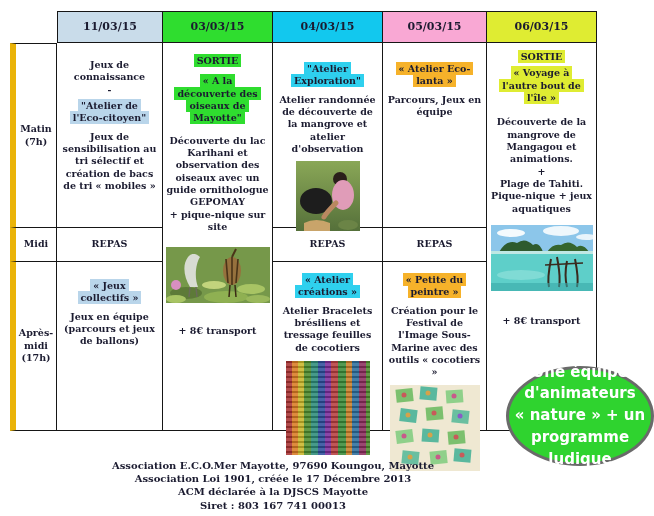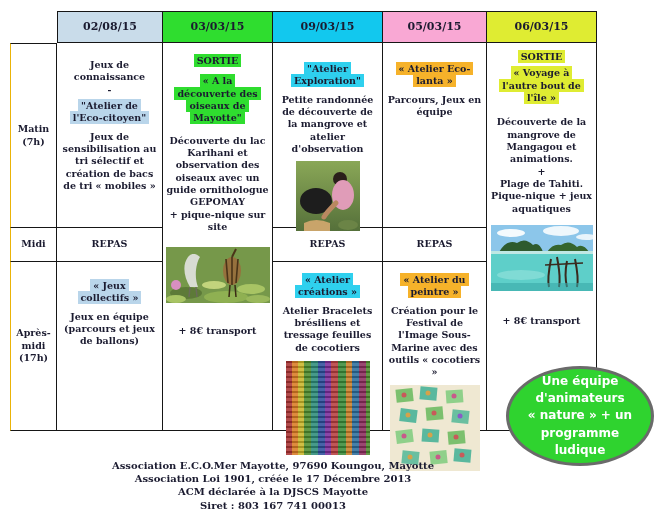--- a/index.html
+++ b/index.html
@@ -11,21 +11,21 @@
             grid-template-columns:47px 106px 110px 110px 104px 110px;
             grid-template-rows:32px 185px 34px 169px;}
   .cell{box-sizing:border-box;font-size:9.5px;font-weight:bold;line-height:1.3;
         text-align:center;padding:3px 3px;}
   .pre{white-space:pre-line;}
 
   
   .hd{border-top:1px solid #161616;border-bottom:1px solid #161616;border-right:1px solid #161616;
       display:flex;align-items:center;justify-content:center;font-size:11px;}
   .hd-first{border-left:1px solid #161616;}
-  .lab{border-left:1px solid #eab308;border-right:1px solid #161616;border-bottom:1px solid #161616;
+  .lab{border-left:6px solid #eab308;border-right:1px solid #161616;border-bottom:1px solid #161616;
        display:flex;align-items:center;justify-content:center;}
   .lab-top{border-top:1px solid #161616;}
   .bd{border-right:1px solid #161616;border-bottom:1px solid #161616;}
 
   
   .h1{grid-area:1/2;background:#c9dcea;}
   .h2{grid-area:1/3;background:#2fdd2f;}
   .h3{grid-area:1/4;background:#12c8ee;}
   .h4{grid-area:1/5;background:#f9a8d4;}
   .h5{grid-area:1/6;background:#dfec32;}
@@ -54,37 +54,37 @@
   .badge-wrap{display:block;margin:4px 6px;}
   .txt{display:block;margin-top:6px;}
 
   .photo{display:block;margin:0 auto;}
   .ph-bird{margin-top:14px;}
   .ph-transport{margin-top:22px;}
 
   
   .bubble{position:absolute;left:506px;top:366px;width:148px;height:100px;border-radius:50%;
           background:#2fd32f;border:3px solid #6a6a6a;display:flex;align-items:center;justify-content:center;
-          font-family:"DejaVu Sans",sans-serif;font-size:12px;font-weight:bold;color:#ffffff;
+          font-family:"DejaVu Sans",sans-serif;font-size:15px;font-weight:bold;color:#ffffff;
           text-align:center;line-height:1.45;box-sizing:border-box;}
 
   
   .footer{position:absolute;left:0;top:459px;width:546px;text-align:center;
           font-size:10px;font-weight:bold;line-height:1.32;color:#1b1b30;}
 </style>
 </head>
 <body>
 
 <div class="page">
 
   <div class="schedule">
 
-    <div class="cell hd hd-first h1">02/08/15</div>
+    <div class="cell hd hd-first h1">11/03/15</div>
     <div class="cell hd h2">03/03/15</div>
-    <div class="cell hd h3">09/03/15</div>
+    <div class="cell hd h3">04/03/15</div>
     <div class="cell hd h4">05/03/15</div>
     <div class="cell hd h5">06/03/15</div>
 
     <div class="cell lab lab-top lab-matin pre">Matin
 (7h)</div>
     <div class="cell lab lab-midi">Midi</div>
     <div class="cell lab lab-apres pre">Après-
 midi (17h)</div>
 
     <div class="cell bd d1-matin">
@@ -120,21 +120,21 @@
         <ellipse cx="66" cy="24" rx="9" ry="14" fill="#96713d"></ellipse>
         <path d="M60,12 L62,36 M66,10 L66,38 M72,12 L70,36" stroke="#4a3418" stroke-width="1.6"></path>
         <path d="M66,10 L70,2" stroke="#4a3418" stroke-width="2"></path>
         <path d="M64,38 L63,50 M69,38 L70,50" stroke="#3a2a14" stroke-width="1.5"></path>
       </svg>
       <span class="ph-transport">+ 8€ transport</span>
     </div>
 
     <div class="cell bd d3-matin">
       <span class="badge-wrap"><span class="hl hl-cyan">"Atelier Exploration"</span></span>
-      <span class="txt">Petite randonnée de découverte de la mangrove et atelier d'observation</span>
+      <span class="txt">Atelier randonnée de découverte de la mangrove et atelier d'observation</span>
       <svg class="photo" style="margin-top:6px;" width="64" height="70" viewBox="0 0 64 70">
         <defs>
           <linearGradient id="grass" x1="0" y1="0" x2="0" y2="1">
             <stop offset="0" stop-color="#8aa757"></stop>
               <stop offset="1" stop-color="#55703a"></stop>
           </linearGradient>
         </defs>
         <rect width="64" height="70" fill="url(#grass)"></rect>
         <ellipse cx="20" cy="40" rx="16" ry="13" fill="#1d1d1d"></ellipse>
         <circle cx="44" cy="18" r="7" fill="#2a1f1a"></circle>
@@ -157,21 +157,21 @@
     </div>
 
     <div class="cell bd d4-matin">
       <span class="badge-wrap"><span class="hl hl-orange">« Atelier Eco-lanta »</span></span>
       <span class="txt">Parcours, Jeux en équipe</span>
     </div>
     <div class="cell bd d4-midi">
       <span>REPAS</span>
     </div>
     <div class="cell bd d4-apres">
-      <span class="badge-wrap"><span class="hl hl-orange">« Atelier du peintre »</span></span>
+      <span class="badge-wrap"><span class="hl hl-orange">« Petite du peintre »</span></span>
       <span class="txt">Création pour le Festival de l'Image Sous-Marine avec des outils « cocotiers »</span>
       <svg class="photo" style="margin-top:6px;" width="90" height="86" viewBox="0 0 90 86">
         <rect width="90" height="86" fill="#efe8d2"></rect>
         <g>
           <rect x="6" y="4" width="17" height="13" fill="#7cc06e" transform="rotate(-6 14 10)"></rect>
           <rect x="30" y="2" width="17" height="13" fill="#5ab89e" transform="rotate(5 38 8)"></rect>
           <rect x="56" y="5" width="17" height="13" fill="#8fd08a" transform="rotate(-4 64 11)"></rect>
           <rect x="10" y="24" width="17" height="13" fill="#5ab89e" transform="rotate(7 18 30)"></rect>
           <rect x="36" y="22" width="17" height="13" fill="#7cc06e" transform="rotate(-5 44 28)"></rect>
           <rect x="62" y="25" width="17" height="13" fill="#6abfa0" transform="rotate(6 70 31)"></rect>

